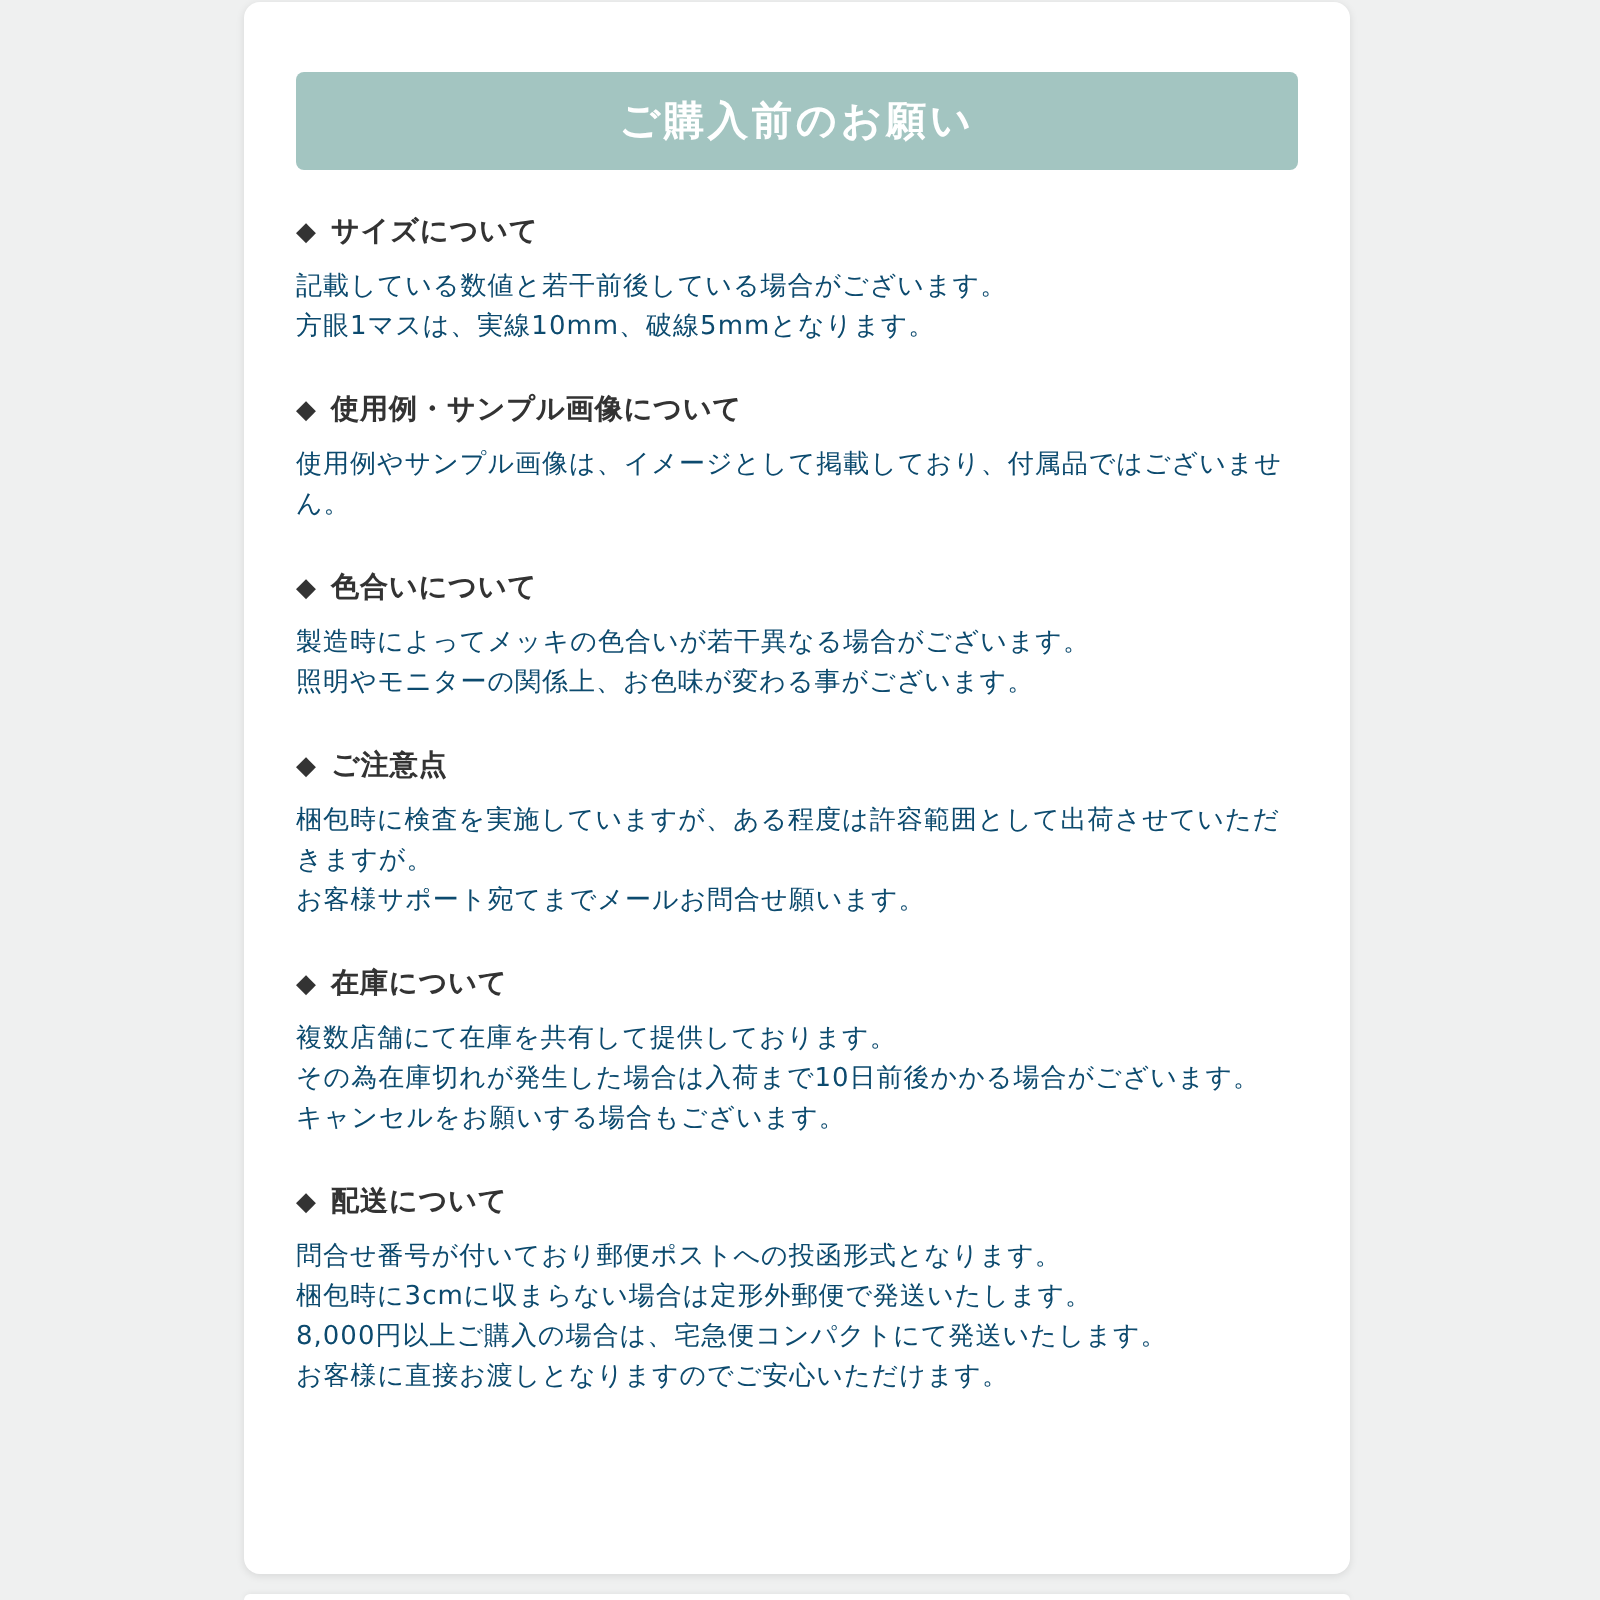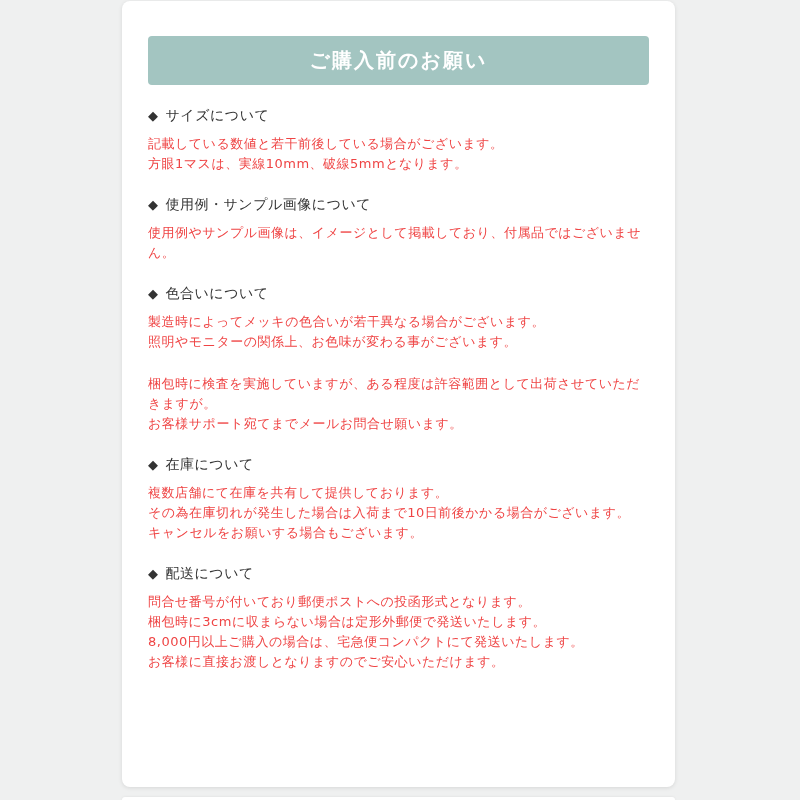--- a/index.html
+++ b/index.html
@@ -43,33 +43,33 @@
     letter-spacing: 2px;
   }
   .section {
     margin-top: 22px;
   }
   .section:first-of-type {
     margin-top: 0;
   }
   .section-heading {
     font-size: 14px;
-    font-weight: normal;
+    font-weight: bold;
     color: #333333;
     margin-bottom: 9px;
     letter-spacing: 0.5px;
   }
   .section-heading .marker {
     margin-right: 7px;
     font-size: 13px;
   }
   .body-line {
     font-size: 13px;
     line-height: 20px;
-    color: #ef4444;
+    color: #0c4a6e;
     letter-spacing: 0.5px;
   }
   .next-card-strip {
     position: absolute;
     left: 122px;
     top: 797px;
     width: 553px;
     height: 3px;
     background: #ffffff;
     border-radius: 8px 8px 0 0;
@@ -102,20 +102,23 @@
 
   <div class="section">
     <div class="section-heading">
       <span class="marker">◆</span><span>色合いについて</span>
     </div>
     <div class="body-line">製造時によってメッキの色合いが若干異なる場合がございます。</div>
     <div class="body-line">照明やモニターの関係上、お色味が変わる事がございます。</div>
   </div>
 
   <div class="section">
+    <div class="section-heading">
+      <span class="marker">◆</span><span>ご注意点</span>
+    </div>
     <div class="body-line">梱包時に検査を実施していますが、ある程度は許容範囲として出荷させていただきますが。</div>
     <div class="body-line">お客様サポート宛てまでメールお問合せ願います。</div>
   </div>
 
   <div class="section">
     <div class="section-heading">
       <span class="marker">◆</span><span>在庫について</span>
     </div>
     <div class="body-line">複数店舗にて在庫を共有して提供しております。</div>
     <div class="body-line">その為在庫切れが発生した場合は入荷まで10日前後かかる場合がございます。</div>

